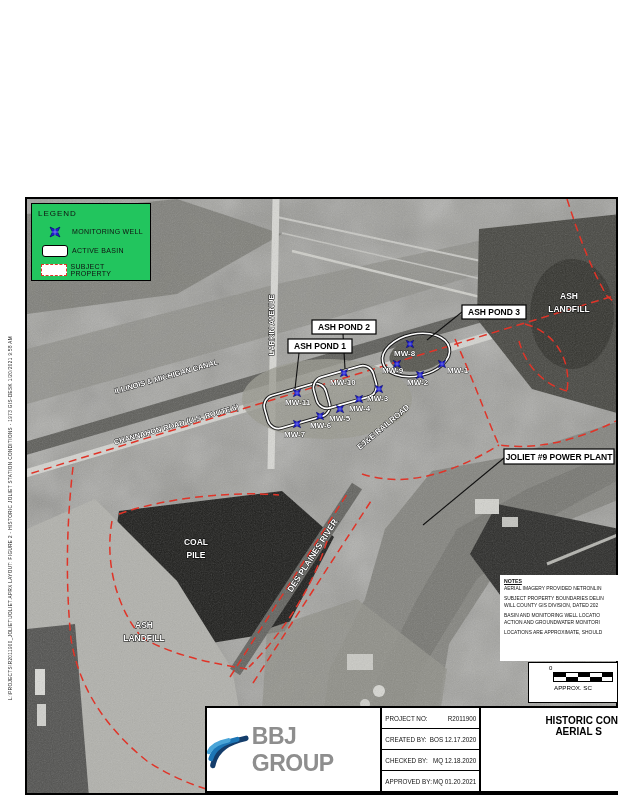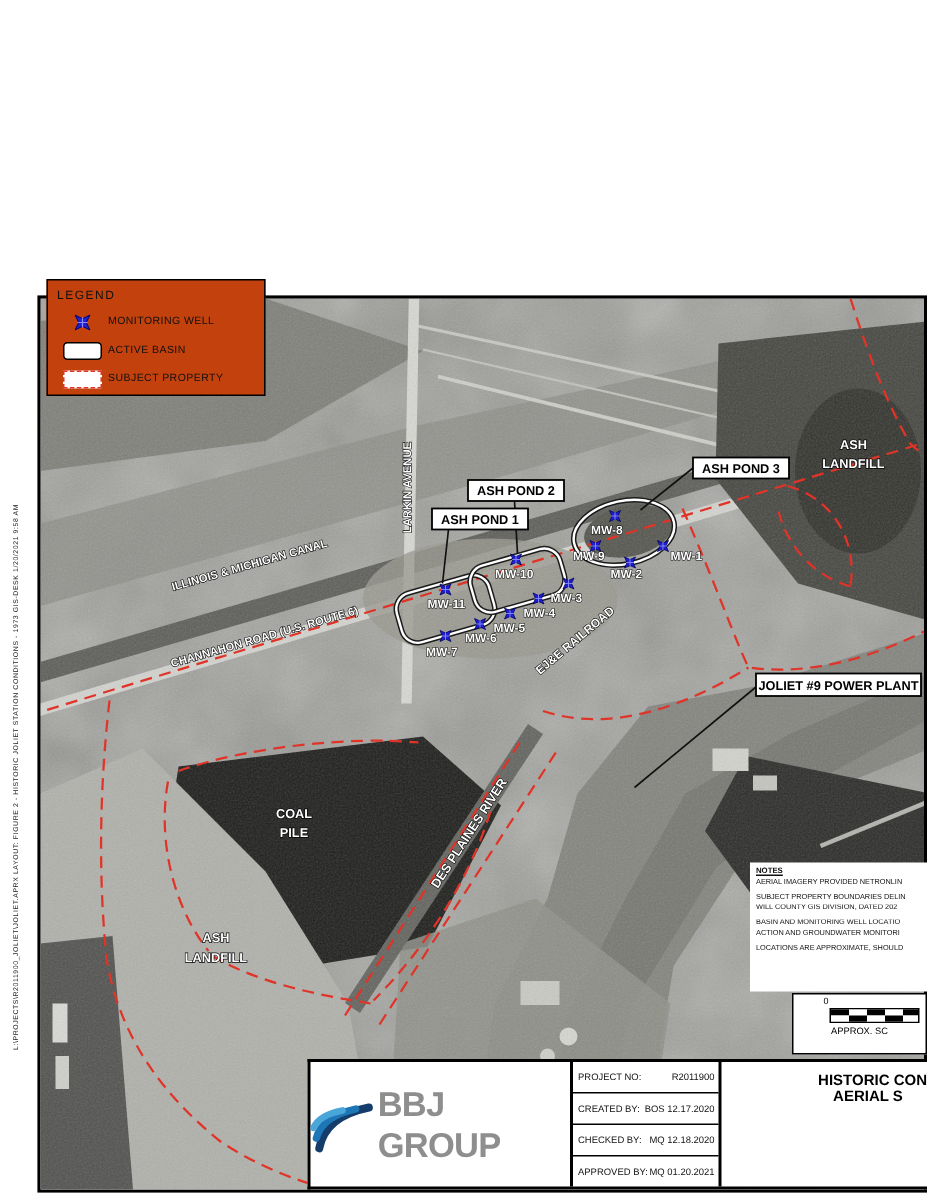--- a/index.html
+++ b/index.html
@@ -16,21 +16,21 @@
   .map-road-label{fill:#fff;stroke:#000;stroke-width:.8px;paint-order:stroke;font-weight:bold;text-anchor:middle;}
   .map-area-label{fill:#fff;stroke:#000;stroke-width:.9px;paint-order:stroke;font-weight:bold;text-anchor:middle;font-size:8.5px;}
   .well-label{fill:#fff;stroke:#000;stroke-width:.7px;paint-order:stroke;font-weight:bold;font-size:8px;}
   .boxed-label rect{fill:#fff;stroke:#000;stroke-width:1.2px;}
   .boxed-label text{fill:#000;font-size:8.5px;font-weight:bold;text-anchor:middle;}
   .basin-dark{fill:none;stroke:#1c1c1c;stroke-width:3.6px;}
   .basin-light{fill:none;stroke:#fff;stroke-width:1.6px;}
   .leader{stroke:#101010;stroke-width:1.1px;}
   .red-dash{fill:none;stroke:#e03428;stroke-width:1.5px;stroke-dasharray:8 5;}
   
-  .legend{position:absolute;left:31px;top:186px;width:146px;height:78px;background:#c2410c;
+  .legend{position:absolute;left:31px;top:203px;width:120px;height:78px;background:#22c55e;
           border:1.2px solid #000;box-sizing:border-box;padding:5px 6px;}
   .legend-title{font-size:8px;letter-spacing:1px;color:#111;margin-bottom:4px;}
   .legend-row{display:flex;align-items:center;height:19px;}
   .legend-sym{width:34px;display:flex;justify-content:center;align-items:center;}
   .legend-label{font-size:7px;color:#111;letter-spacing:.3px;}
   .basin-box{display:inline-block;width:24px;height:10px;border:1.6px solid #000;border-radius:3px;background:#fff;}
   .subject-box{display:inline-block;width:24px;height:10px;border:1.6px dashed #e03428;background:#fff;}
   
   .notes{position:absolute;left:500px;top:575px;width:118px;height:86px;background:#fff;
          padding:3px 4px;box-sizing:border-box;color:#111;}

